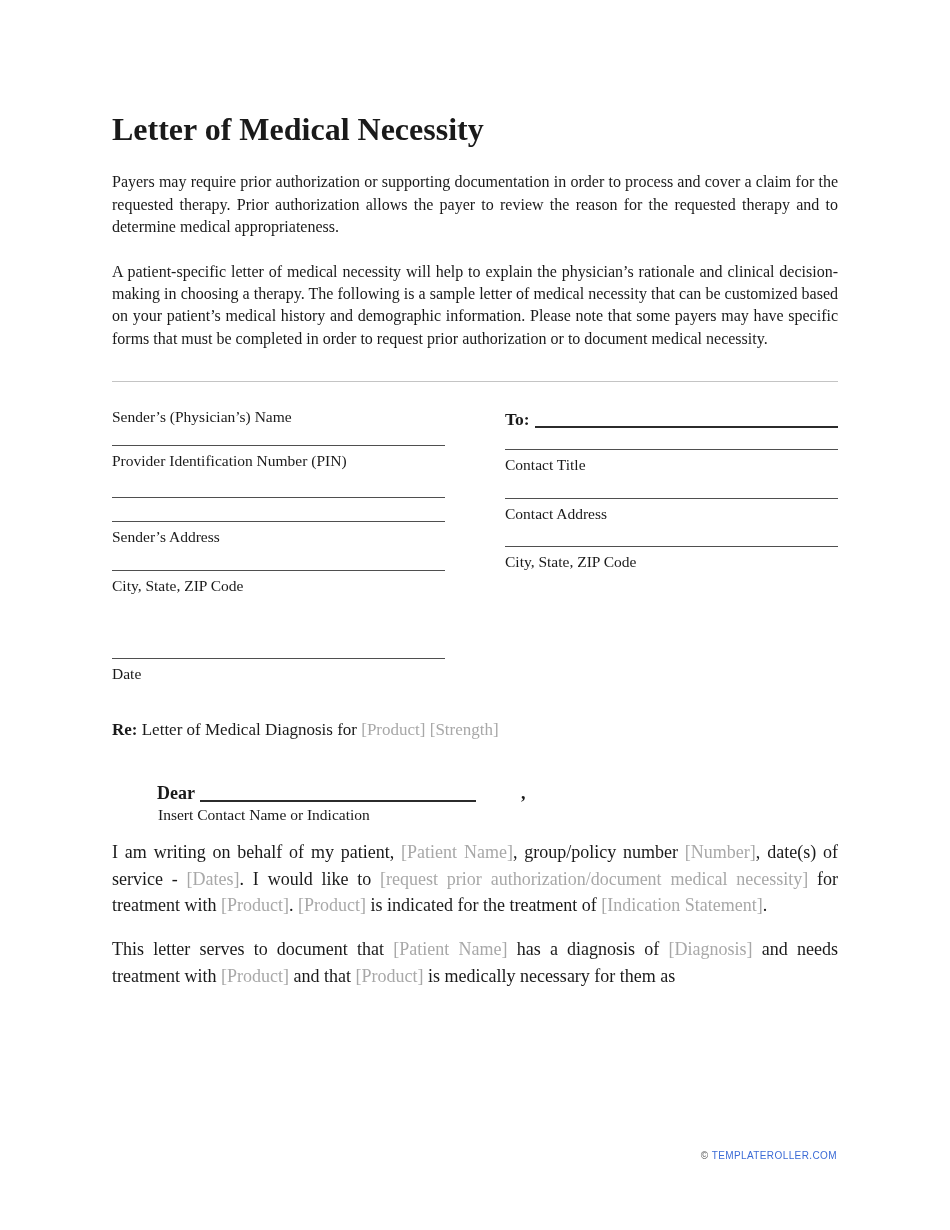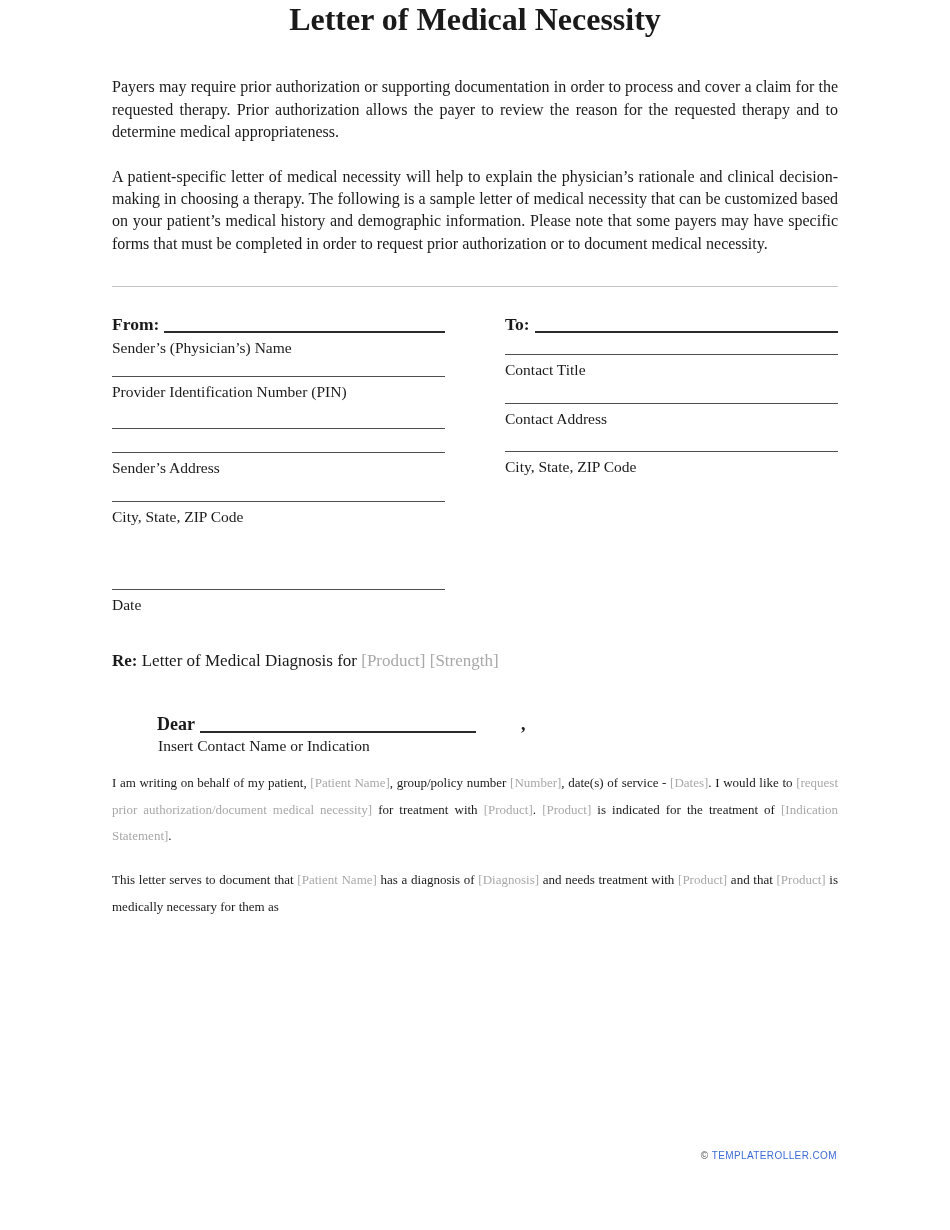--- a/index.html
+++ b/index.html
@@ -16,25 +16,26 @@
     position:relative;
     width:950px;height:1230px;
     background:#ffffff;
     font-family:"Liberation Serif","DejaVu Serif",serif;
     color:var(--text);
     overflow:hidden;
     margin:0 auto;
   }
   .content{padding:0 112px;}
   h1.doc-title{
-    text-align:center;
+    padding-top:110px;
+    text-align:left;
     font-size:32px;
     line-height:1.2;
     font-weight:bold;
-    margin-bottom:38px;
+    margin-bottom:23px;
   }
   p.intro{
     font-size:16px;
     line-height:22.4px;
     text-align:justify;
     margin-bottom:22px;
   }
   .divider{
     border:none;
     border-top:1px solid var(--divider);
@@ -95,21 +96,21 @@
     width:276px;
     border-bottom:2px solid var(--boldline);
     height:100%;
   }
   .dear-caption{
     margin:3px 0 0 46px;
     font-size:15.5px;
     line-height:20px;
   }
   .body-p{
-    font-size:13px;
+    font-size:18px;
     line-height:26.6px;
     text-align:justify;
     margin-top:14px;
   }
   .body-p + .body-p{margin-top:17px;}
   .footer{
     position:absolute;
     top:1150px;
     right:113px;
     font-family:"Liberation Sans","DejaVu Sans",sans-serif;
@@ -133,24 +134,20 @@
     <h1 class="doc-title">Letter of Medical Necessity</h1>
 
     <p class="intro">Payers may require prior authorization or supporting documentation in order to process and cover a claim for the requested therapy. Prior authorization allows the payer to review the reason for the requested therapy and to determine medical appropriateness.</p>
     <p class="intro">A patient-specific letter of medical necessity will help to explain the physician’s rationale and clinical decision-making in choosing a therapy. The following is a sample letter of medical necessity that can be customized based on your patient’s medical history and demographic information. Please note that some payers may have specific forms that must be completed in order to request prior authorization or to document medical necessity.</p>
 
     <hr class="divider">
 
     <div class="form-section">
 
       <div class="col">
-        <div class="fill-row">
-          <span class="lbl">From:</span>
-          <span class="line-fill"></span>
-        </div>
         <div class="caption">Sender’s (Physician’s) Name</div>
         <div class="uline u19"></div>
         <div class="caption">Provider Identification Number (PIN)</div>
         <div class="uline u27"></div>
         <div class="uline u24"></div>
         <div class="caption">Sender’s Address</div>
         <div class="uline u24"></div>
         <div class="caption">City, State, ZIP Code</div>
         <div class="uline u63"></div>
         <div class="caption">Date</div>

